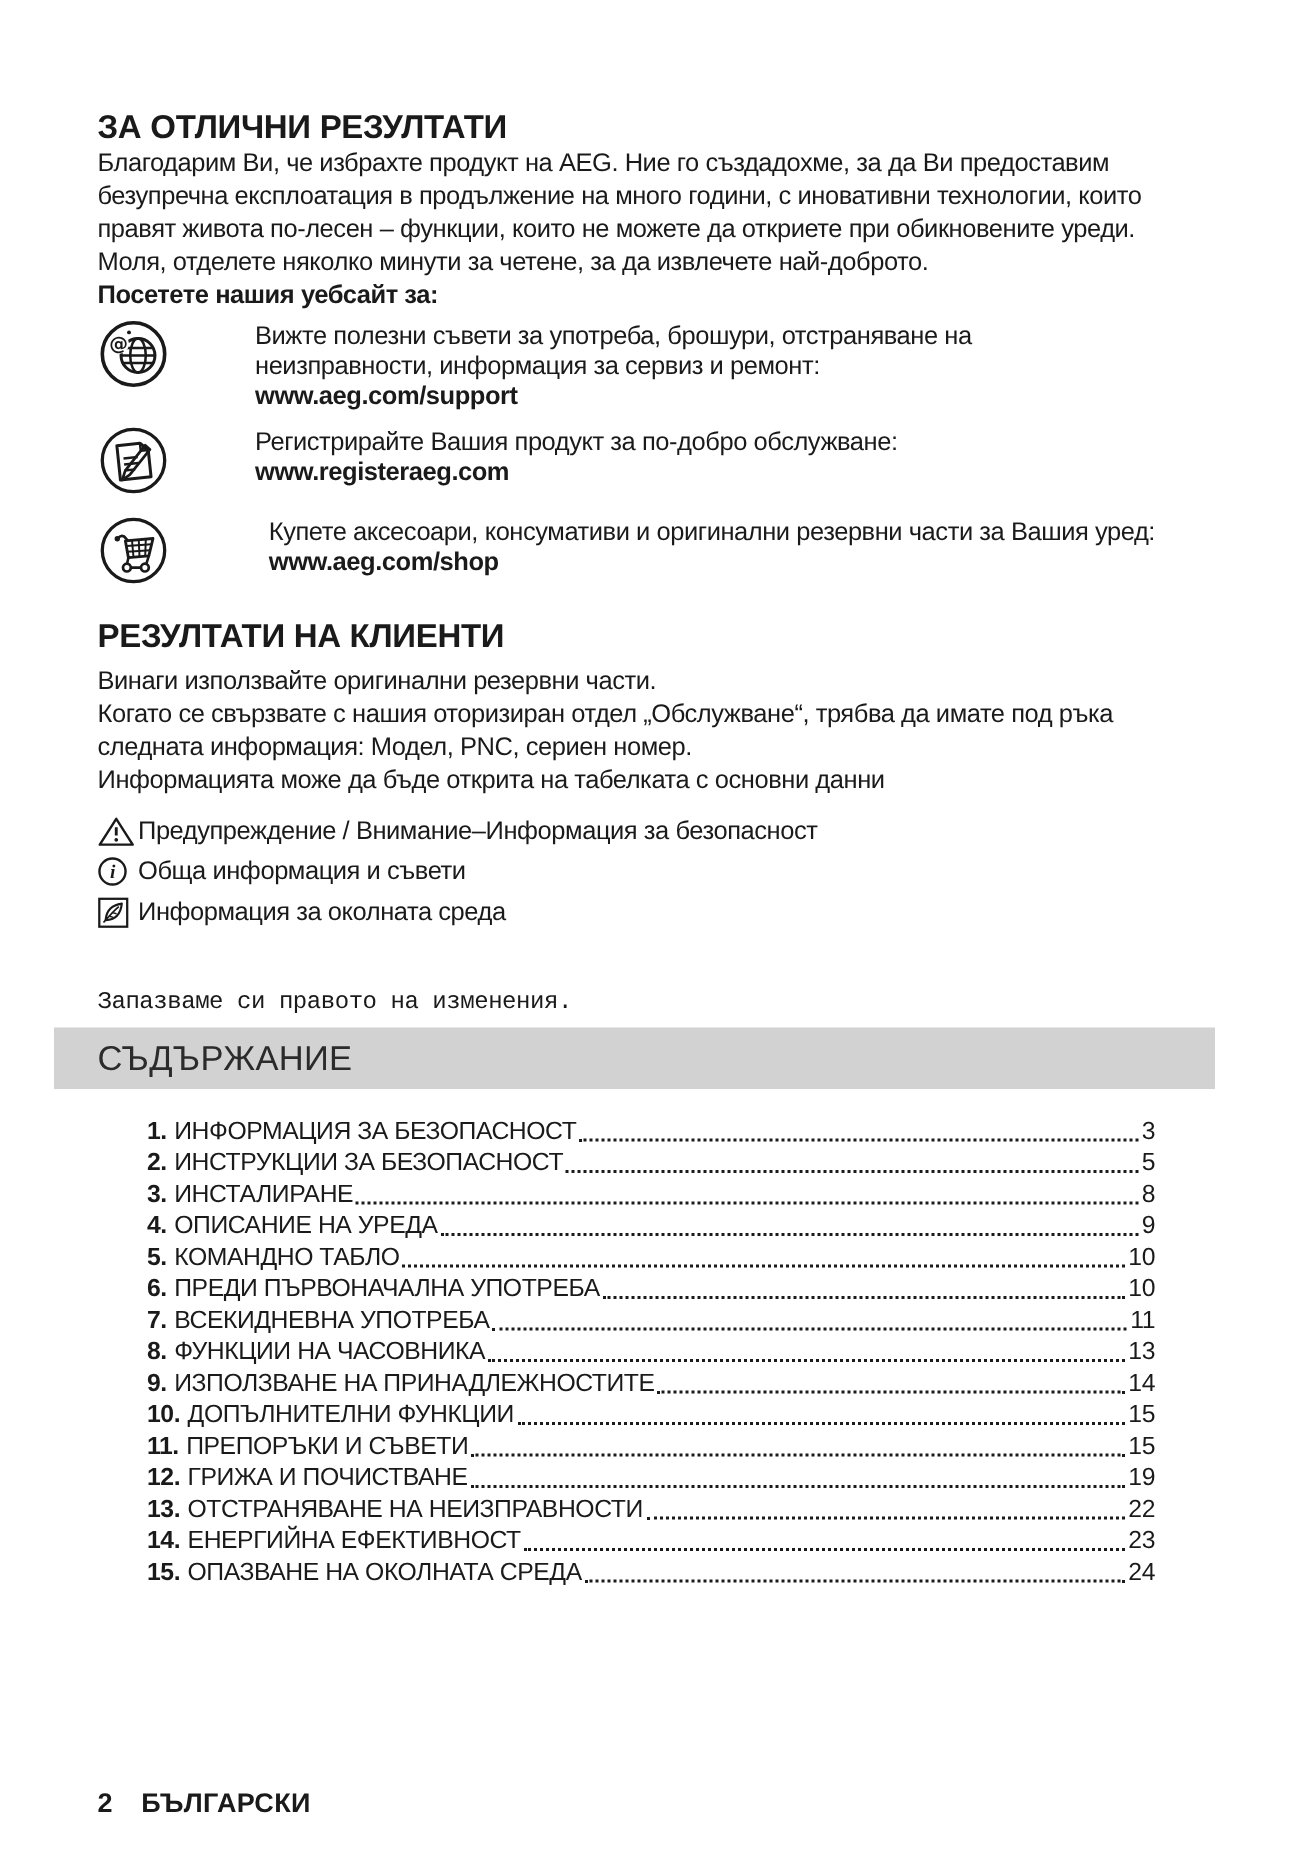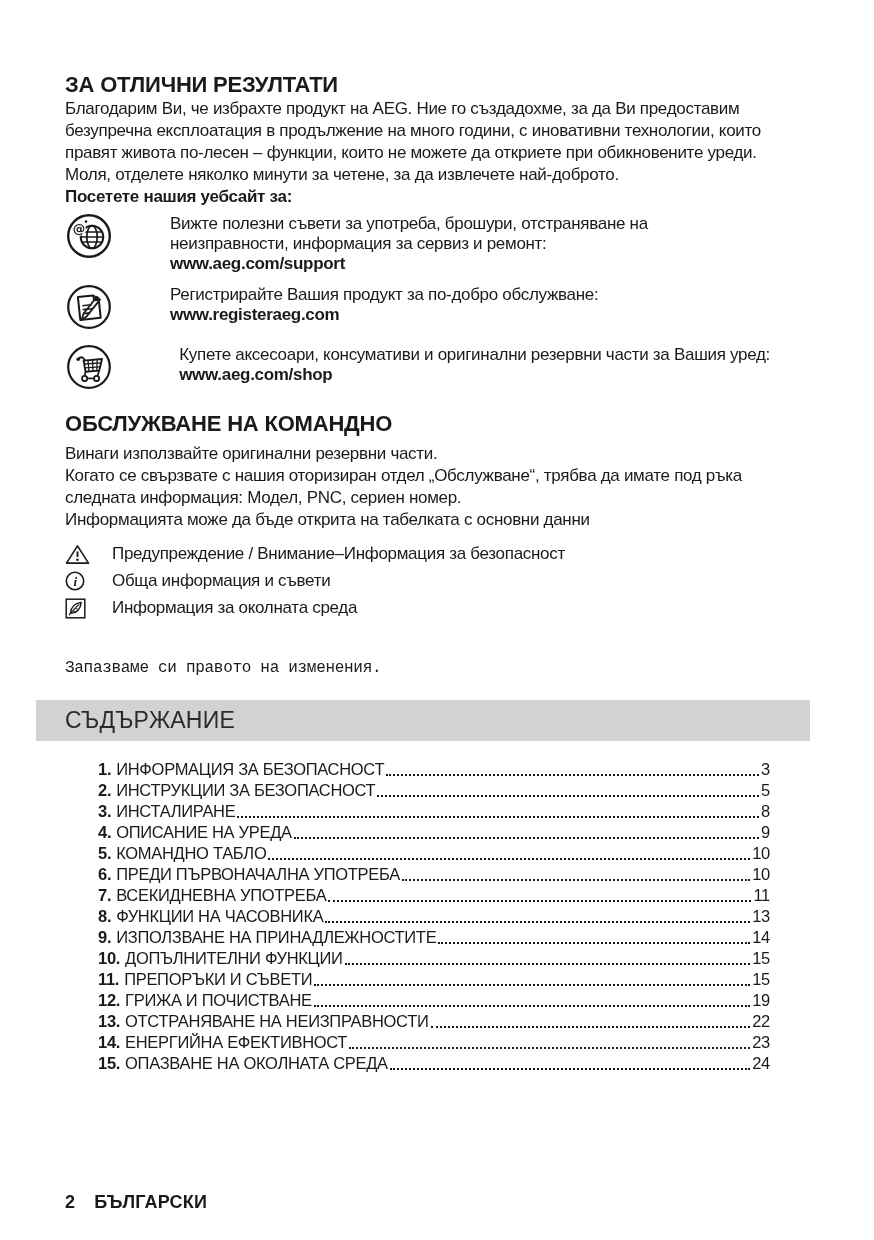--- a/index.html
+++ b/index.html
@@ -28,29 +28,29 @@
   .media-row{display:flex;align-items:flex-start;margin-bottom:9px;}
   .media-row.gap-before{margin-top:12px;justify-content:space-between;}
   .media-icon{width:48px;height:48px;flex:none;margin-right:57px;}
   .media-icon svg{display:block;width:48px;height:48px;}
   .media-text{font-size:17px;line-height:20px;letter-spacing:-0.3px;padding-top:2px;}
   .media-url{font-weight:bold;}
 
   .h2{margin-top:20px;margin-bottom:6px;}
 
   .legend{margin-top:13px;}
-  .legend-row{display:flex;align-items:center;margin-bottom:7px;height:20px;gap:20px;}
+  .legend-row{display:flex;align-items:center;margin-bottom:7px;height:20px;}
   .legend-icon{width:27px;flex:none;display:flex;align-items:center;}
   .legend-icon svg{display:block;}
   .legend-text{font-size:17px;letter-spacing:-0.3px;}
 
   .note{margin-top:41px;font-size:16px;letter-spacing:-0.3px;font-family:Liberation Mono, monospace;}
 
   .contents-bar{
-    margin-top:23px;margin-left:-29px;
+    margin-top:8px;margin-left:-29px;
     width:774px;height:41px;
     background:var(--bar);
     display:flex;align-items:center;
     padding-left:29px;
   }
   .contents-title{font-size:23px;font-weight:400;color:#2b2b2b;letter-spacing:0.2px;}
 
   .toc{margin:18px 0 0 33px;width:672px;}
   .toc-row{display:flex;align-items:baseline;font-size:16.5px;letter-spacing:-0.3px;height:21px;line-height:21px;white-space:nowrap;}
   .toc-num{font-weight:bold;margin-right:5px;}
@@ -138,21 +138,21 @@
             <line class="st" x1="22.2" y1="35.4" x2="29" y2="35.4" stroke-width="1.7"></line>
           </svg>
         </span>
         <div class="media-text">
           <div>Купете аксесоари, консумативи и оригинални резервни части за Вашия уред:</div>
           <div class="media-url">www.aeg.com/shop</div>
         </div>
       </div>
     </div>
 
-    <div class="h1 h2">ОБСЛУЖВАНЕ НА КОМАНДНО</div>
+    <div class="h1 h2">РЕЗУЛТАТИ НА КЛИЕНТИ</div>
     <div class="body-text">Винаги използвайте оригинални резервни части.</div>
     <div class="body-text">Когато се свързвате с нашия оторизиран отдел „Обслужване“, трябва да имате под ръка следната информация: Модел, PNC, сериен номер.</div>
     <div class="body-text">Информацията може да бъде открита на табелката с основни данни</div>
 
     <div class="legend">
       <div class="legend-row">
         <span class="legend-icon">
           <svg width="25" height="21" viewBox="0 0 26 22">
             <path class="st" d="M13 2 L24.5 20 H1.5 Z" stroke-width="1.7" stroke-linejoin="round"></path>
             <line class="st" x1="13" y1="7.8" x2="13" y2="13.6" stroke-width="2"></line>

